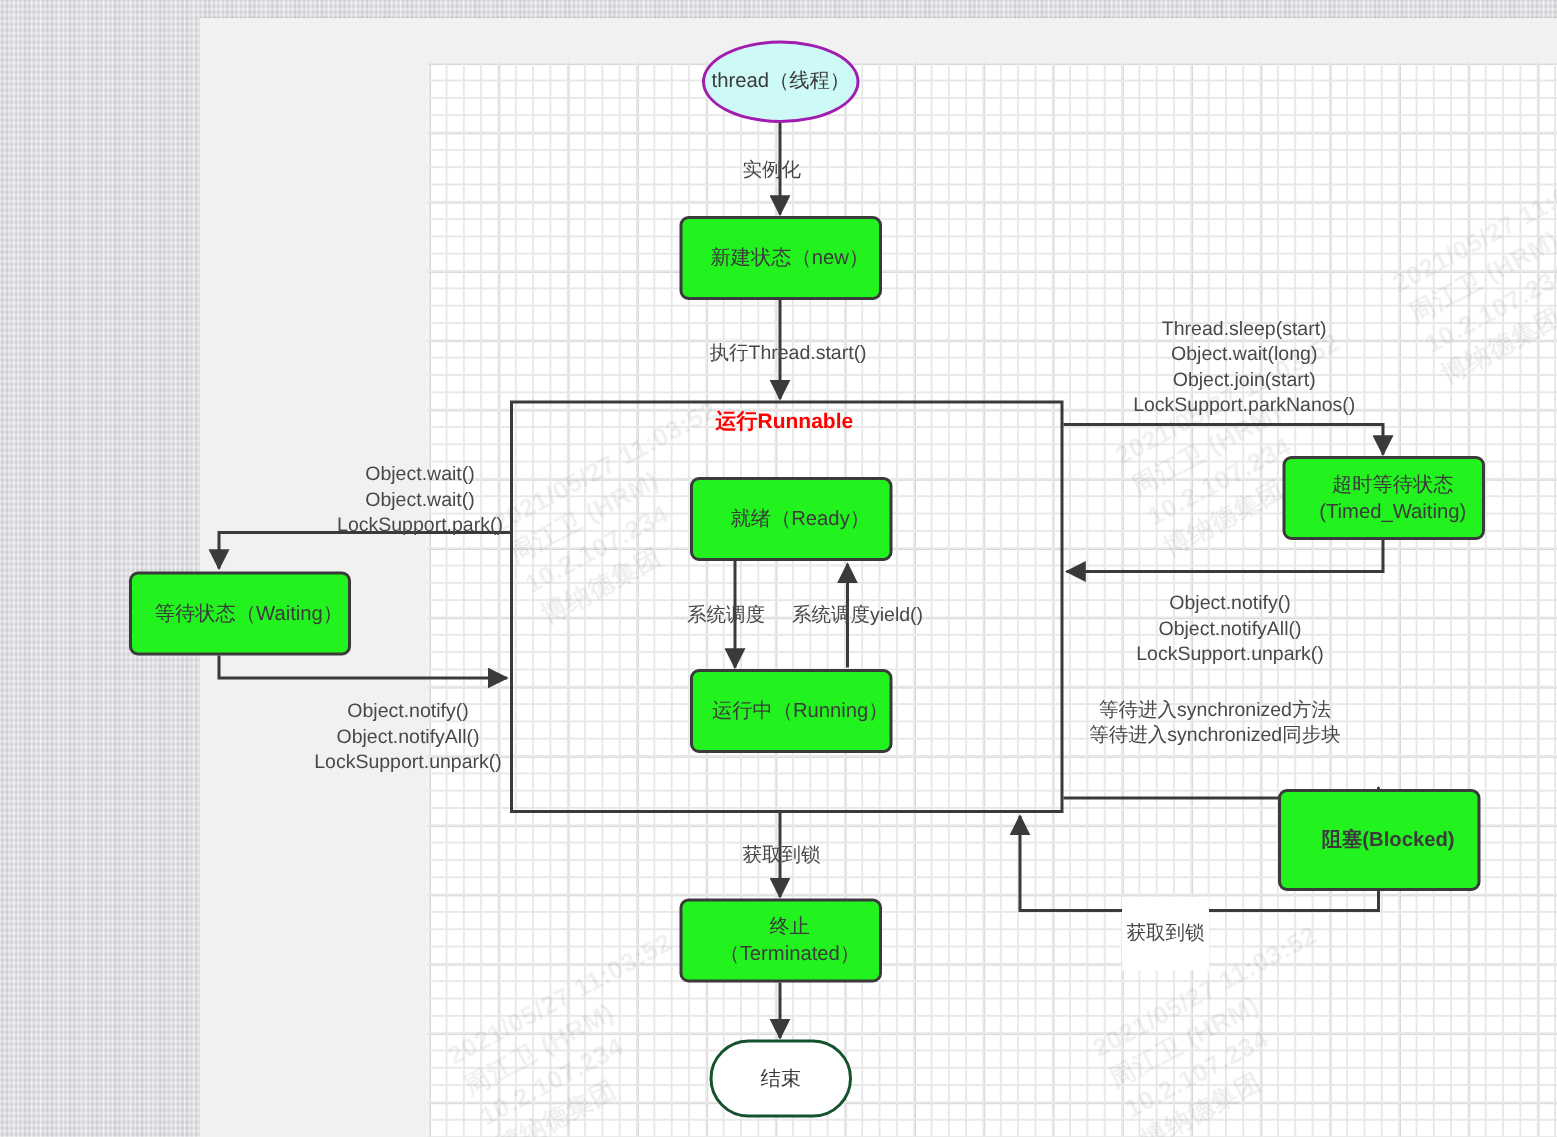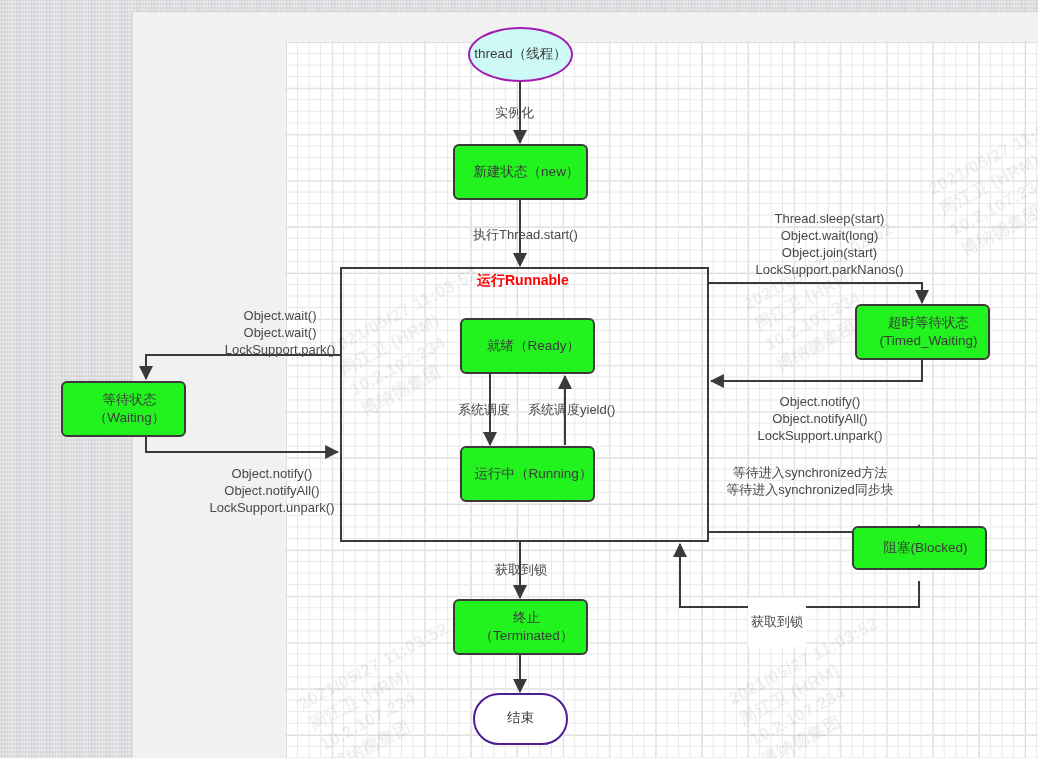--- a/index.html
+++ b/index.html
@@ -90,23 +90,22 @@
     border-radius: 6px;
     padding-left: 12px;
   }
   .node-ellipse {
     background: #cdf9f7;
     border: 2px solid #a21caf;
     border-radius: 50%;
   }
   .node-stadium {
     background: #ffffff;
-    border: 2px solid #4c1d95;
+    border: 2px solid #14532d;
     border-radius: 26px;
-    font-family: Liberation Mono, monospace;
   }
   .group-box {
     position: absolute;
     box-sizing: border-box;
     border: 2px solid #3a3a3a;
     background: transparent;
   }
   .group-title {
     position: absolute;
     color: #ff0000;
@@ -211,30 +210,30 @@
 <div class="group-title" style="left:477px; top:272px;">运行Runnable</div>
 
 <div class="node node-rect" style="left:460px; top:318px; width:135px; height:56px;">
   <span>就绪（Ready）</span>
 </div>
 
 <div class="node node-rect" style="left:460px; top:446px; width:135px; height:56px;">
   <span>运行中（Running）</span>
 </div>
 
-<div class="node node-rect" style="left:61px; top:381px; width:125px; height:56px;">
+<div class="node node-rect" style="left:86px; top:381px; width:148px; height:56px;">
   <span>等待状态（Waiting）</span>
 </div>
 
 <div class="node node-rect" style="left:855px; top:304px; width:135px; height:56px; flex-direction:column;">
   <span>超时等待状态</span>
   <span>(Timed_Waiting)</span>
 </div>
 
-<div class="node node-rect" style="left:852px; top:526px; width:135px; height:44px;">
+<div class="node node-rect" style="left:852px; top:526px; width:135px; height:68px;font-weight:bold;">
   <span>阻塞(Blocked)</span>
 </div>
 
 <div class="node node-rect" style="left:453px; top:599px; width:135px; height:56px;">
   <span>终止（Terminated）</span>
 </div>
 
 <div class="node node-stadium" style="left:473px; top:693px; width:95px; height:52px;">
   <span>结束</span>
 </div>

